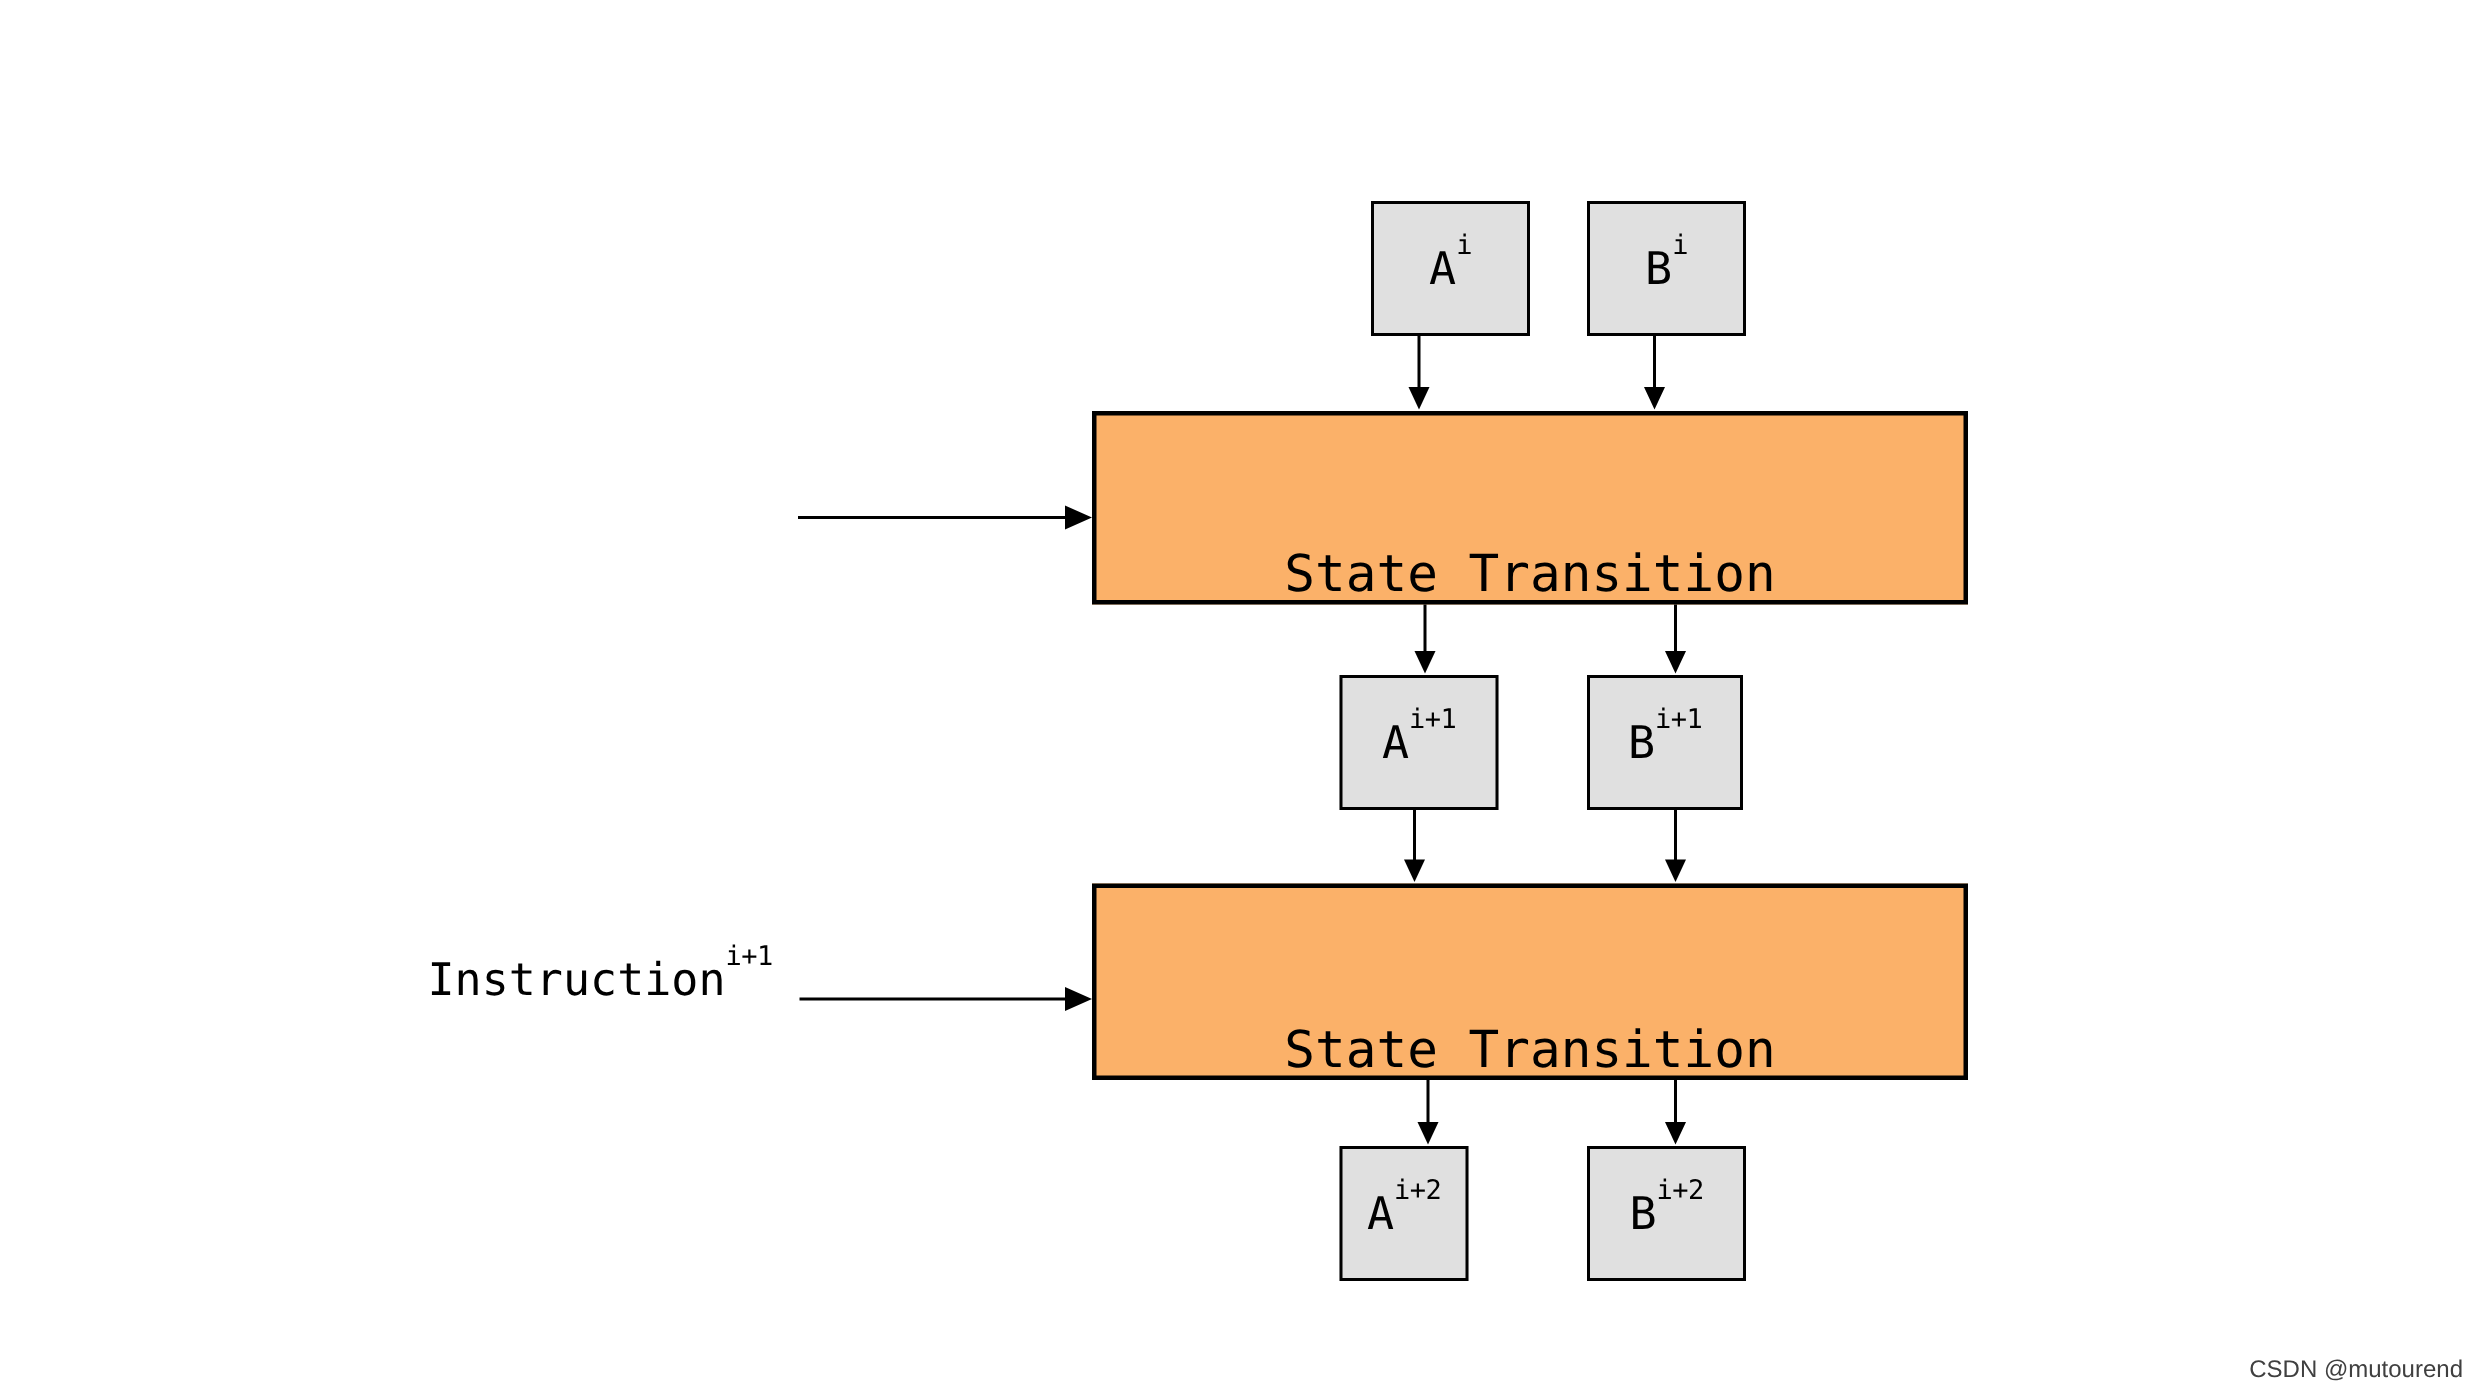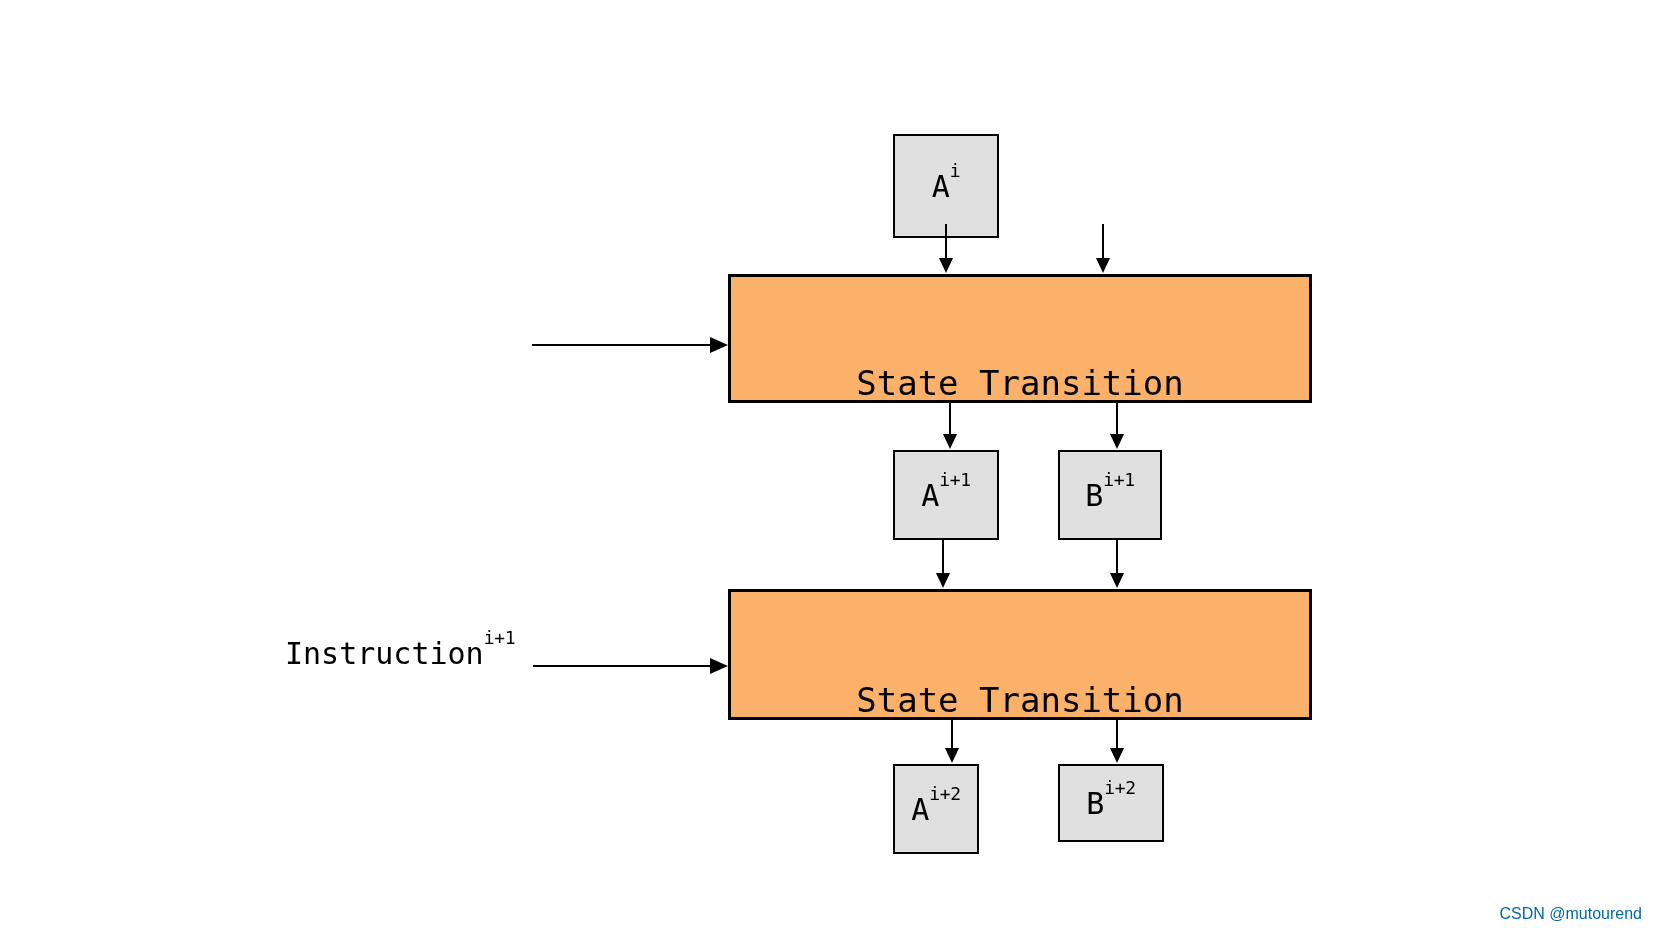--- a/index.html
+++ b/index.html
@@ -84,31 +84,34 @@
   }
 
   
   .watermark {
     position: absolute;
     top: 904px;
     right: 12px;
     font-family: "Liberation Sans", sans-serif;
     font-size: 16px;
     line-height: 1.2;
-    color: #0369a1;
+    color: #404040;
     white-space: nowrap;
   }
 </style>
 </head>
 <body>
 
 <div class="canvas">
 
-  <div class="node" style="left:893px; top:134px; width:106px; height:104px">
+  <div class="node" style="left:914px; top:134px; width:106px; height:90px">
     <span><span>A</span><sup class="sup">i</sup></span>
+  </div>
+  <div class="node" style="left:1058px; top:134px; width:106px; height:90px">
+    <span><span>B</span><sup class="sup">i</sup></span>
   </div>
 
   <div class="varrow" style="left:939px; top:224px; height:49px">
       <span class="shaft"></span>
       <span class="head"></span>
     </div>
   <div class="varrow" style="left:1096px; top:224px; height:49px">
       <span class="shaft"></span>
       <span class="head"></span>
     </div>
@@ -162,19 +165,19 @@
       <span class="head"></span>
     </div>
   <div class="varrow" style="left:1110px; top:720px; height:43px">
       <span class="shaft"></span>
       <span class="head"></span>
     </div>
 
   <div class="node" style="left:893px; top:764px; width:86px; height:90px">
     <span><span>A</span><sup class="sup">i+2</sup></span>
   </div>
-  <div class="node" style="left:1058px; top:764px; width:106px; height:78px">
+  <div class="node" style="left:1058px; top:764px; width:106px; height:90px">
     <span><span>B</span><sup class="sup">i+2</sup></span>
   </div>
 
   <div class="watermark">CSDN @mutourend</div>
 
 </div>
 
 </body></html>

